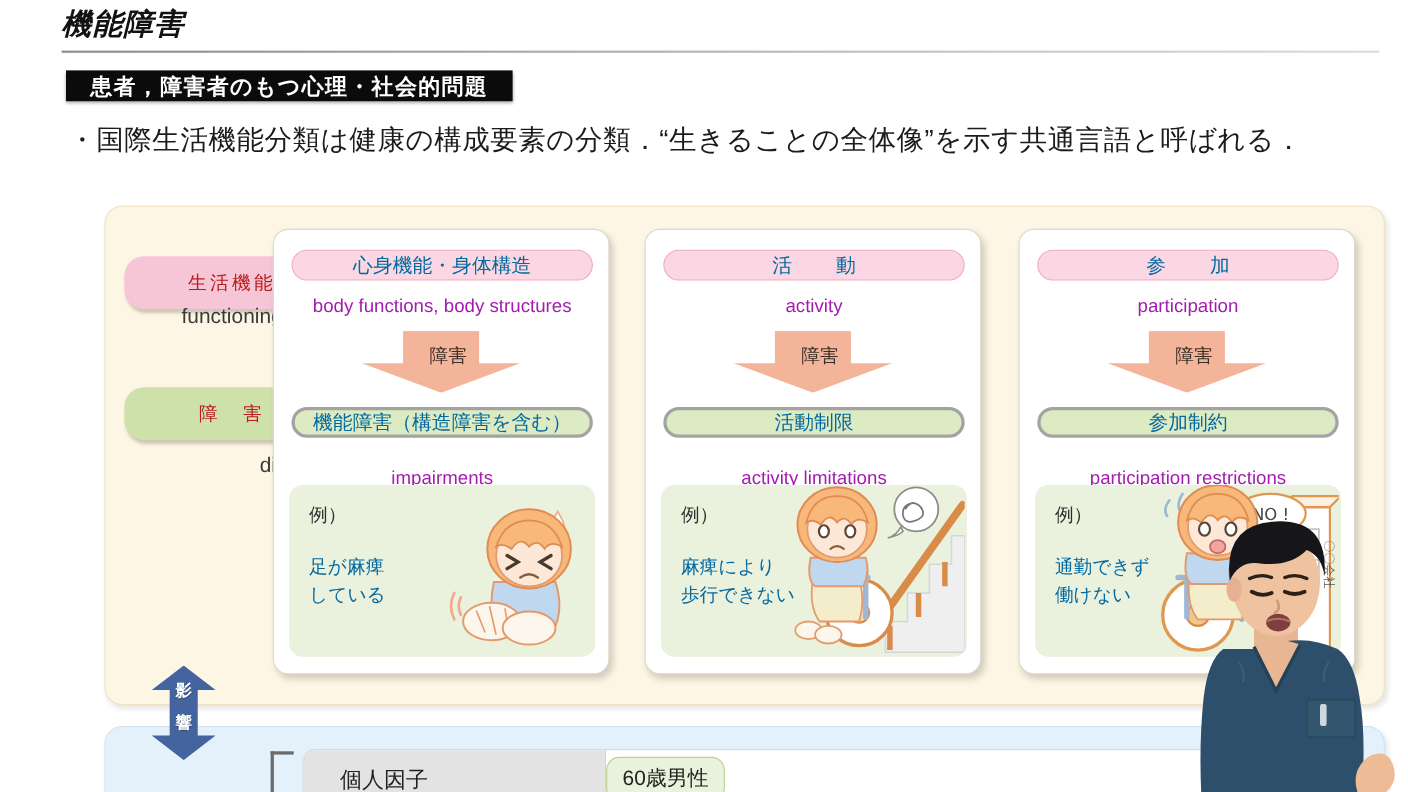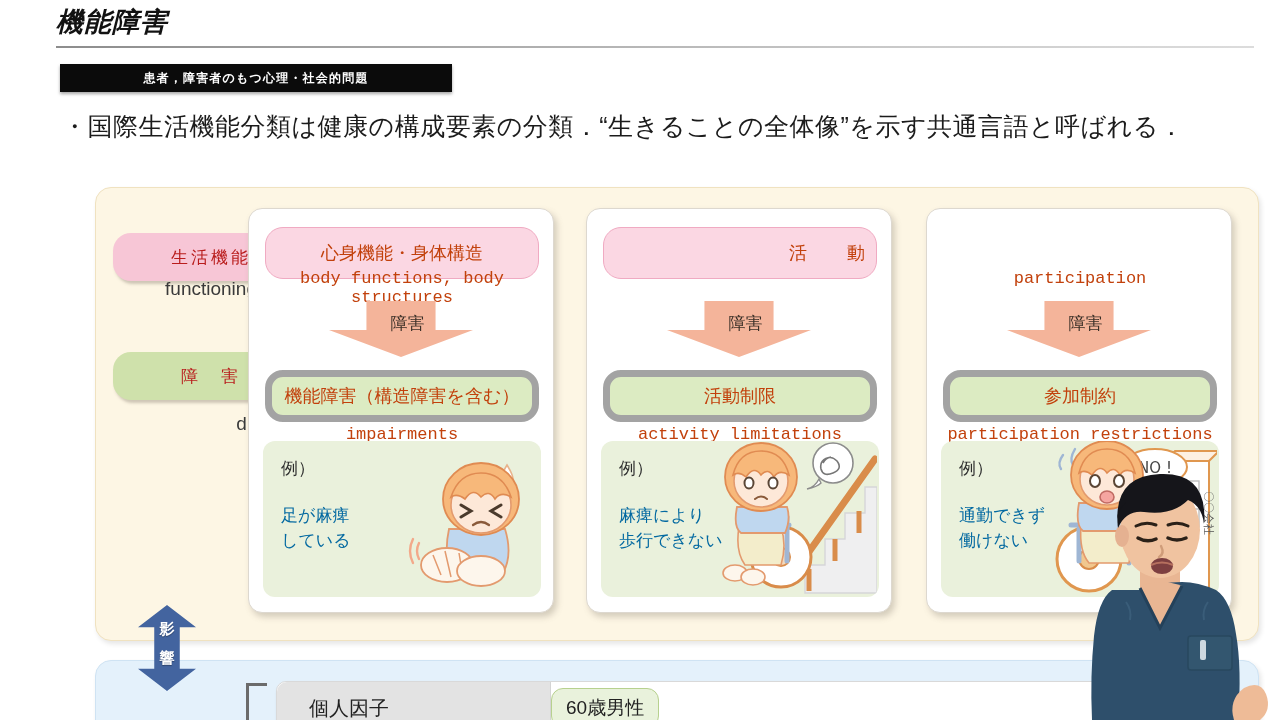--- a/index.html
+++ b/index.html
@@ -26,21 +26,21 @@
   
   .section-banner{
     position:absolute;left:60px;top:64px;
     height:28px;min-width:392px;
     background:#0b0b0b;
     display:flex;align-items:center;justify-content:center;
     padding:0 22px;box-sizing:border-box;
     box-shadow:0 2px 3px rgba(0,0,0,.35);
   }
   .section-banner span{
-    color:#ffffff;font-size:12px;font-weight:bold;letter-spacing:1.2px;
+    color:#ffffff;font-size:20px;font-weight:bold;letter-spacing:1.2px;
     white-space:nowrap;
   }
 
   
   .lead{
     position:absolute;left:62px;top:110px;width:1200px;
     font-size:25px;letter-spacing:.5px;color:#1b1b1b;white-space:nowrap;
   }
 
   
@@ -77,33 +77,33 @@
     border:1px solid #ddd8cf;
     border-radius:14px;
     box-shadow:3px 4px 6px rgba(120,110,95,.30);
     box-sizing:border-box;
   }
   .col-card.c1{left:152px;}
   .col-card.c2{left:490px;}
   .col-card.c3{left:830px;}
 
   .cap-pill{
-    position:absolute;left:16px;top:18px;width:274px;height:52px;
+    position:absolute;left:16px;top:18px;width:274px;height:28px;
     border-radius:18px;
     display:flex;align-items:center;justify-content:center;
-    font-size:18px;color:#c2410c;
+    font-size:18px;color:#0369a1;
     box-sizing:border-box;
   }
   .cap-pill.pink{background:#fbd7e3;border:1px solid #f0aac2;}
-  .cap-pill.green{background:#dcebc2;border:7px solid #a3a3a3;}
-  .cap-pill.sp{letter-spacing:11px;text-indent:11px;justify-content:flex-end;}
+  .cap-pill.green{background:#dcebc2;border:3px solid #a3a3a3;}
+  .cap-pill.sp{letter-spacing:11px;text-indent:11px;}
 
   .cap-en{
     position:absolute;left:6px;width:294px;text-align:center;
-    font-size:17px;color:#c2410c;font-family:Liberation Mono, monospace;
+    font-size:17px;color:#a21caf;
   }
   .cap-en.top{top:60px;}
   .cap-en.mid{top:216px;}
 
   
   .fat-arrow{
     position:absolute;left:50%;transform:translateX(-50%);
     top:92px;width:144px;height:56px;
   }
   .fat-arrow .shape{
@@ -242,20 +242,21 @@
 
         <path d="M30 96 q-4 8 0 16 M24 92 q-6 12 0 24" stroke="#f3a98a" stroke-width="2.4" fill="none" stroke-linecap="round"></path>
       </svg>
     </div>
   </div>
 
   <div class="col-card c2">
     <div class="cap-pill pink sp">
       <span>活　動</span>
     </div>
+    <div class="cap-en top">activity</div>
 
     <div class="fat-arrow">
       <div class="shape"></div>
       <div class="lbl">障害</div>
     </div>
 
     <div class="cap-pill green" style="top:161px;">
       <span>活動制限</span>
     </div>
     <div class="cap-en mid">activity limitations</div>
@@ -291,20 +292,23 @@
         <ellipse cx="52" cy="40" rx="27" ry="26" fill="#fde8d8" stroke="#e39a6e" stroke-width="1.6"></ellipse>
         <path d="M24 34 q6 -24 28 -24 q22 0 28 24 q-10 -6 -15 2 q-6 -10 -13 -2 q-7 -10 -15 2 q-7 -6 -13 -2z" fill="#f7b87a" stroke="#e08b52" stroke-width="1.6"></path>
         <ellipse cx="40" cy="42" rx="4.5" ry="5.5" fill="#ffffff" stroke="#5a4636" stroke-width="2"></ellipse>
         <ellipse cx="64" cy="42" rx="4.5" ry="5.5" fill="#ffffff" stroke="#5a4636" stroke-width="2"></ellipse>
         <path d="M46 58 q6 -5 12 0" stroke="#8a5a3a" stroke-width="2" fill="none" stroke-linecap="round"></path>
       </svg>
     </div>
   </div>
 
   <div class="col-card c3">
+    <div class="cap-pill pink sp">
+      <span>参　加</span>
+    </div>
     <div class="cap-en top">participation</div>
 
     <div class="fat-arrow">
       <div class="shape"></div>
       <div class="lbl">障害</div>
     </div>
 
     <div class="cap-pill green" style="top:161px;">
       <span>参加制約</span>
     </div>

